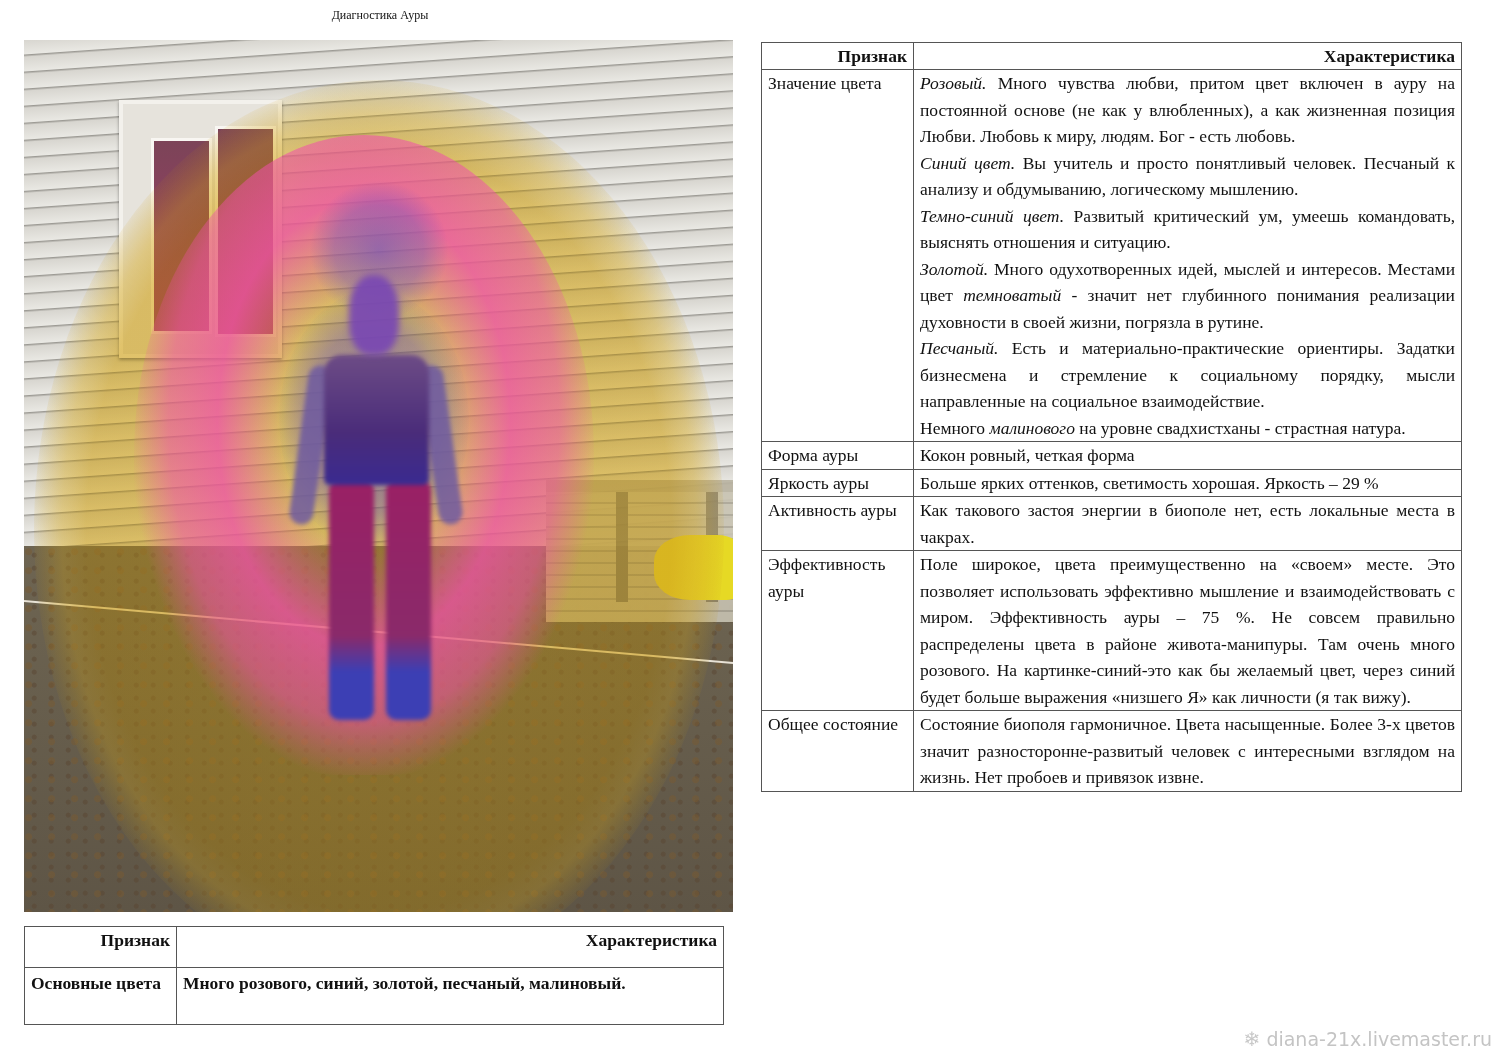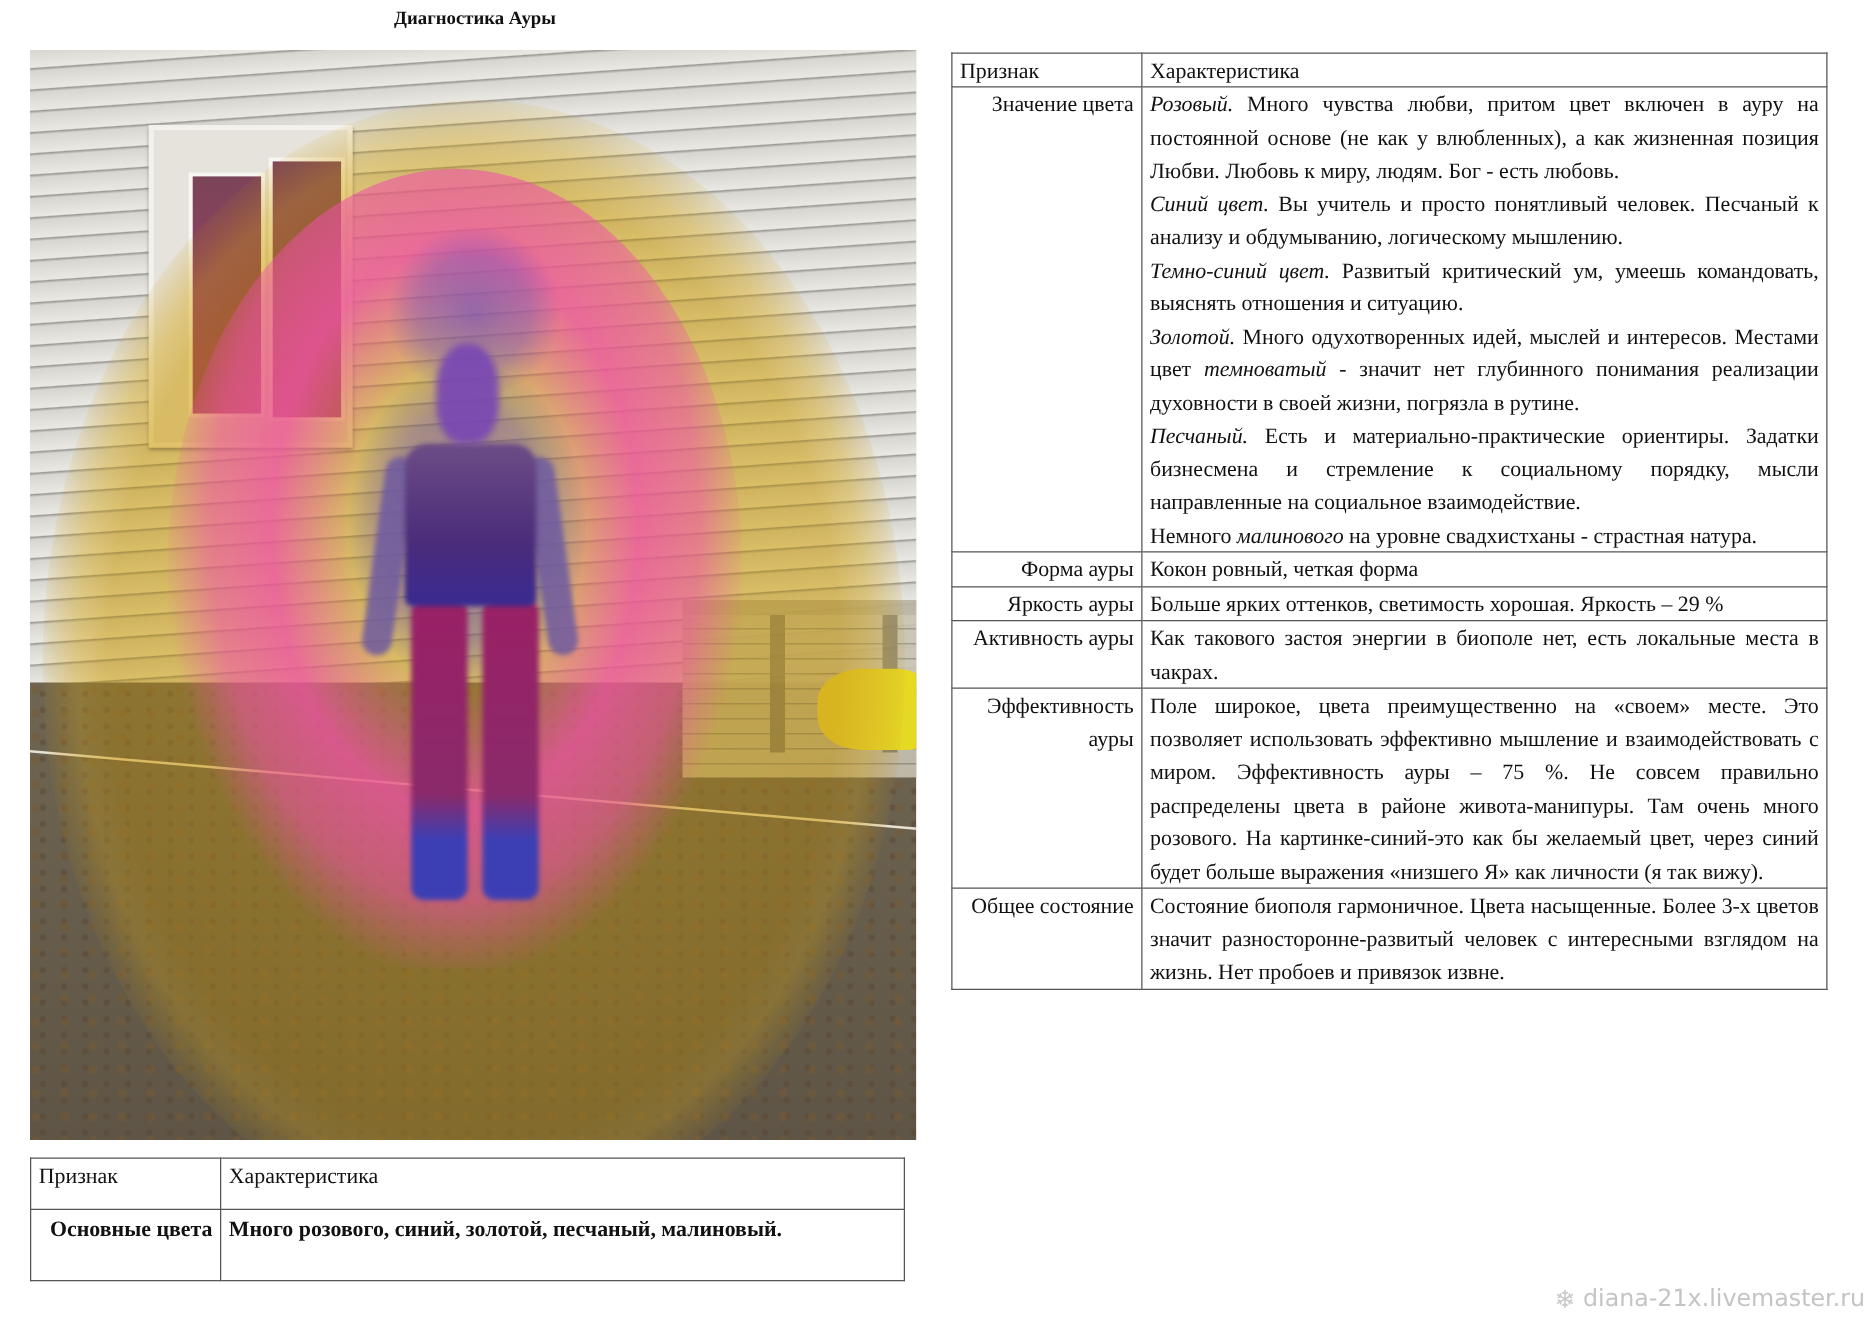--- a/index.html
+++ b/index.html
@@ -3,21 +3,21 @@
 <meta charset="utf-8">
 <style>
   html, body { margin: 0; padding: 0; }
   body {
     width: 1500px; height: 1057px; position: relative; overflow: hidden;
     background: #ffffff; color: #111;
     font-family: "Liberation Serif", "DejaVu Serif", serif;
   }
   .title {
     position: absolute; left: 230px; top: 4px; width: 300px; text-align: center;
-    font-weight: bold; font-size: 15px; line-height: 22px;
+    font-weight: normal; font-size: 12px; line-height: 22px;
   }
   
   .photo {
     position: absolute; left: 24px; top: 40px; width: 709px; height: 872px;
     overflow: hidden; background: #cfcab8;
   }
   .photo .wall {
     position: absolute; left: 0; top: 0; width: 100%; height: 62%;
     background:
       repeating-linear-gradient(176deg, #d8d6d0 0px, #e9e8e3 14px, #9d9b95 15px, #d8d6d0 17px);
@@ -109,22 +109,22 @@
   }
   .person-leg.l { left: 305px; }
   .person-leg.r { left: 362px; }
 
   
   table.grid { border-collapse: collapse; position: absolute; table-layout: fixed; }
   table.grid td, table.grid th {
     border: 1.5px solid #555; vertical-align: top;
     font-size: 17.5px; line-height: 26.5px; padding: 0 6px;
   }
-  table.grid th { font-weight: normal; text-align: left; }
-  td.label { text-align: right; }
+  table.grid th { font-weight: bold; text-align: right; }
+  td.label { text-align: left; }
   td.desc { text-align: justify; margin-top: 26px; }
   td.desc p { margin: 0; text-align: justify; text-align-last: left; }
   i { font-style: italic; }
 
   #main-table { left: 761px; top: 42px; width: 701px; }
   #main-table th { height: 26px; line-height: 26px; }
 
   #colors-table { left: 24px; top: 926px; width: 700px; }
   #colors-table th { height: 40px; line-height: 26px; padding-top: 0; }
   #colors-table td { height: 53px; line-height: 24px; padding-top: 3px; font-weight: bold; }

